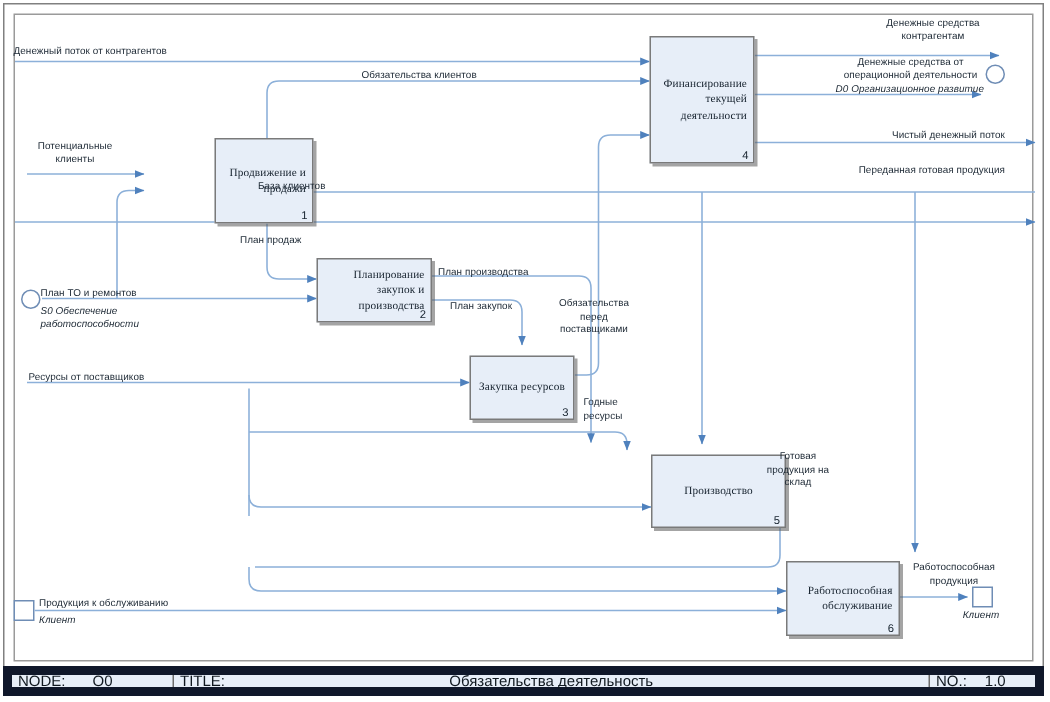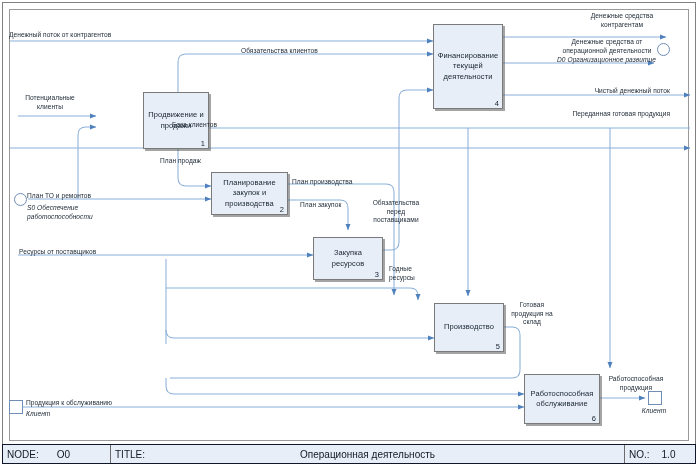--- a/index.html
+++ b/index.html
@@ -53,24 +53,25 @@
     border: 1px solid #7a7a7a;
     box-shadow: 2px 2px 0 rgba(90,90,90,0.55);
     box-sizing: border-box;
     display: flex;
     align-items: center;
     justify-content: center;
   }
   .act-title {
     font-size: 7.5px;
     color: #16222e;
-    text-align: center;
+    text-align: right;
     line-height: 1.35;
     padding: 0 4px;
     letter-spacing: 0.1px;
+    font-family: Liberation Serif, serif;
   }
   .act-num {
     position: absolute;
     right: 3px;
     bottom: 0px;
     font-size: 7.5px;
     color: #16222e;
   }
   
   .lbl {
@@ -105,21 +106,21 @@
     box-sizing: border-box;
   }
   
   #footer {
     position: absolute;
     left: 2px;
     top: 444px;
     width: 694px;
     height: 20px;
     background: #e7eef8;
-    border: 1px solid #0f172a;
+    border: 6px solid #0f172a;
     box-sizing: border-box;
     display: flex;
     align-items: stretch;
   }
   .fcell {
     display: flex;
     align-items: center;
     font-size: 10px;
     color: #101820;
     box-sizing: border-box;
@@ -240,21 +241,21 @@
     <div class="act-num">3</div>
   </div>
 
   <div class="act-box" style="left:433px; top:24px; width:70px; height:85px;">
     <div class="act-title">Финансирование
 текущей
 деятельности</div>
     <div class="act-num">4</div>
   </div>
 
-  <div class="act-box" style="left:434px; top:303px; width:70px; height:49px;">
+  <div class="act-box" style="left:434px; top:303px; width:90px; height:49px;">
     <div class="act-title">Производство</div>
     <div class="act-num">5</div>
   </div>
 
   <div class="act-box" style="left:524px; top:374px; width:76px; height:50px;">
     <div class="act-title">Работоспособная
 обслуживание</div>
     <div class="act-num">6</div>
   </div>
 
@@ -316,21 +317,21 @@
   <div class="tunnel-square" style="left:648px; top:391px;"></div>
   <div class="lbl ital center" style="left:618px; top:407px; width:72px;">Клиент</div>
 
   <div id="footer">
     <div class="fcell" id="f-node">
       <span class="k">NODE:</span>
       <span class="v">O0</span>
     </div>
     <div class="fcell" id="f-title">
       <span class="k">TITLE:</span>
-      <span class="v">Операционная деятельность</span>
+      <span class="v">Обязательства деятельность</span>
     </div>
     <div class="fcell" id="f-no">
       <span class="k">NO.:</span>
       <span class="v">1.0</span>
     </div>
   </div>
 
 </div>
 
 </body></html>

